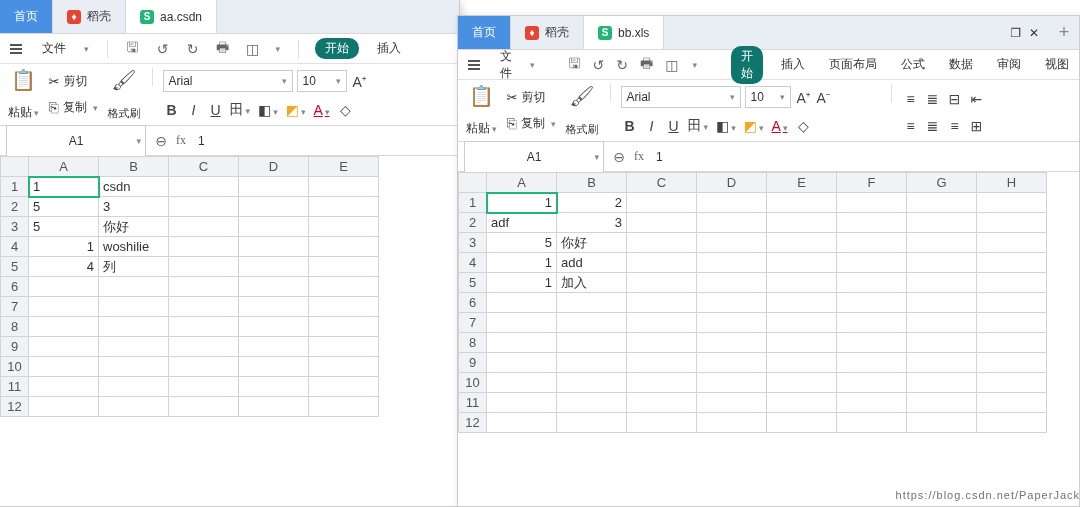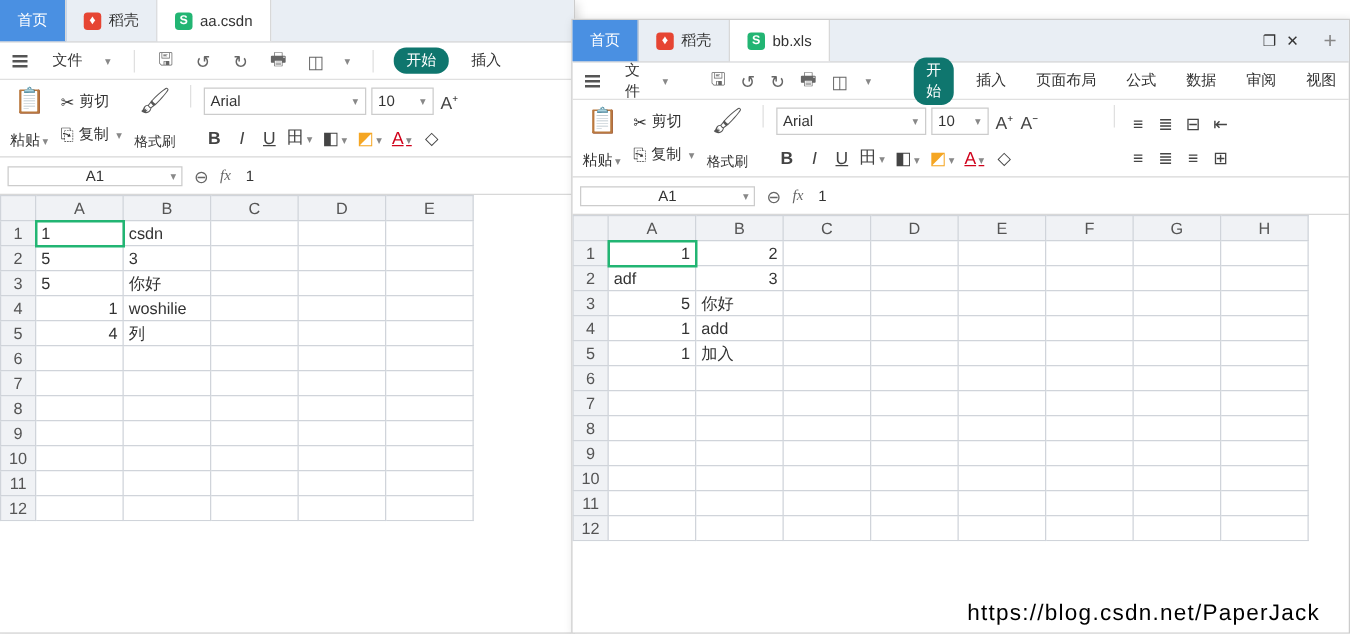--- a/index.html
+++ b/index.html
@@ -34,33 +34,33 @@
 .rrow{display:flex;align-items:center;gap:4px}
 .cutico{font-size:13px}
 .fontsel{border:1px solid #ccc;height:22px;padding:0 4px;display:flex;align-items:center;justify-content:space-between;background:#fff}
 .brow{display:flex;gap:6px;align-items:center;padding-top:4px}
 .btn-i{min-width:16px;text-align:center;font-size:14px;color:#444}
 .bold{font-weight:bold}
 .ital{font-style:italic}
 .und{text-decoration:underline}
 .color-a{color:#d0021b;text-decoration:underline}
 .namebar{display:flex;align-items:center;height:30px;border-bottom:1px solid #d8d8d8;padding:0 6px;gap:6px}
-.namebox{border:1px solid #ccc;width:140px;height:16px;display:flex;align-items:center;justify-content:center;position:relative;background:#fff}
+.namebox{border:1px solid #ccc;width:140px;height:32px;display:flex;align-items:center;justify-content:center;position:relative;background:#fff}
 .namebox .dd{position:absolute;right:4px;font-size:9px;color:#888}
-.fx{font-style:italic;font-family:serif;color:#666}
+.fx{font-family:serif;color:#666}
 .fxval{padding-left:6px}
 .grid{position:relative;overflow:hidden}
 table{border-collapse:collapse;table-layout:fixed}
 th,td{border:1px solid #d0d4da;height:20px;padding:0 4px;font-size:13px;background:#fff;text-align:left;font-weight:normal}
 th{background:#f0f2f5;text-align:center;color:#555}
 th.rowh{width:28px;background:#f0f2f5;text-align:center}
 td.rowh{background:#f0f2f5;text-align:center;color:#555;width:28px}
 td.sel{outline:2px solid #22b573;outline-offset:-1px;background:#fff}
 .ralign{text-align:right}
-.wm{position:absolute;right:24px;bottom:6px;color:#000000;font-size:18px;letter-spacing:1px;pointer-events:none}
+.wm{position:absolute;right:0;bottom:6px;color:#737373;font-size:11px;letter-spacing:1px;pointer-events:none}
 </style>
 </head>
 <body>
 
 <div class="window w1">
   <div class="tabs">
     <div class="tab home">
         <span>首页</span>
       </div>
     <div class="tab doke">

